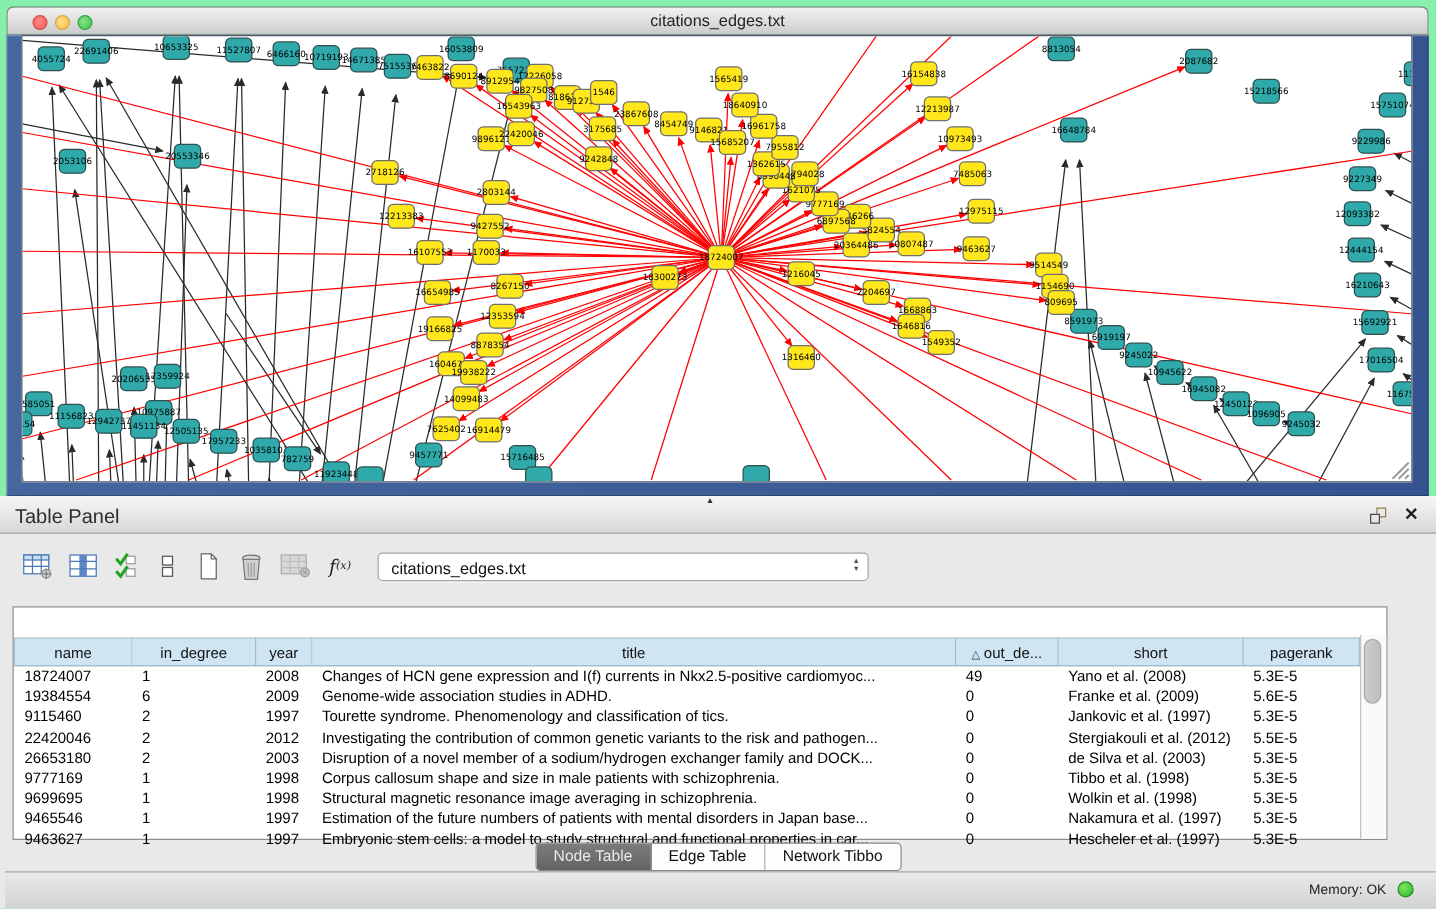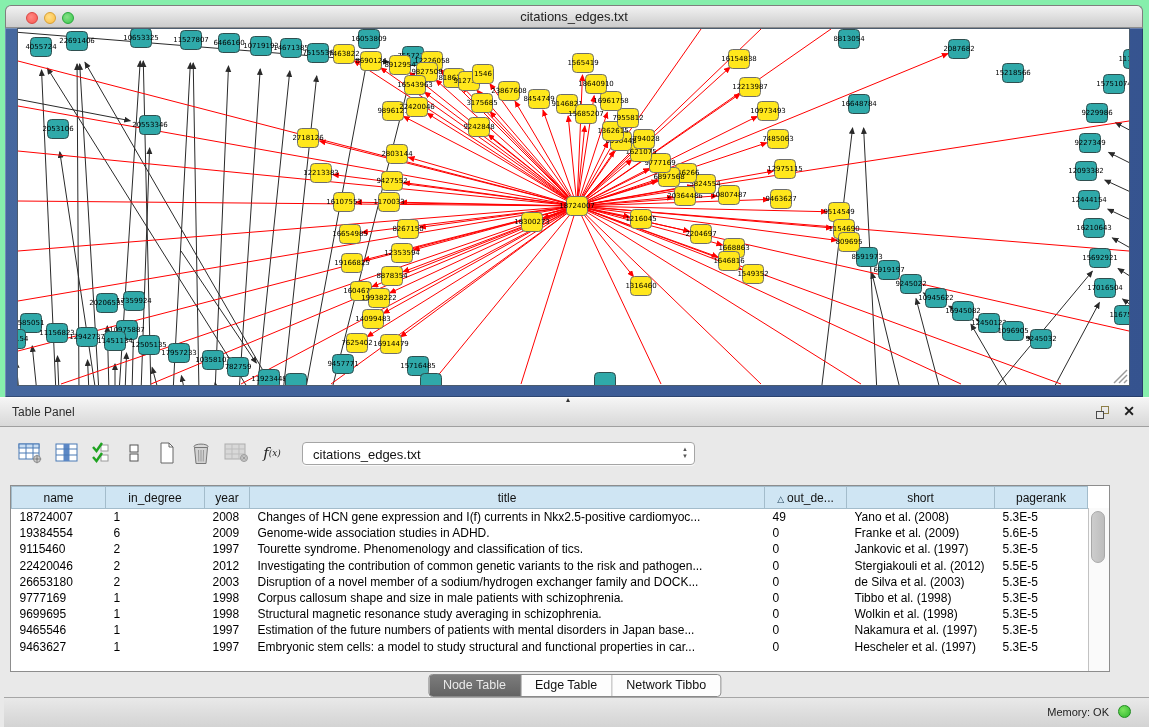--- a/index.html
+++ b/index.html
@@ -19,38 +19,38 @@
   .canvas{position:absolute;left:12px;top:0px;width:1111px;height:356px;background:#ffffff;border:0.5px solid #4c5c6e;box-sizing:content-box;overflow:hidden;}
   .canvas svg{display:block;}
   .er{stroke:#ff0000;stroke-width:1;}
   .ek{stroke:#2a2a2a;stroke-width:1;}
   .grip{stroke:#9a9a9a;stroke-width:1.5;}
   .node-label{font-family:"DejaVu Sans",sans-serif;font-size:7px;fill:#000;text-anchor:middle;}
 
   
   .table-panel{position:absolute;left:0;top:397px;width:1149px;height:330px;background:#e9e9e9;}
   .panel-titlebar{position:relative;height:30px;background:linear-gradient(#f5f5f5,#d8d8d8);border-top:1px solid #fbfbfb;border-bottom:1px solid #9f9f9f;box-sizing:border-box;}
-  .panel-title{position:absolute;left:12px;top:7px;font-size:12px;color:#2d2d2d;}
+  .panel-title{position:absolute;left:12px;top:7px;font-size:16px;color:#2d2d2d;}
   .collapse-arrow{position:absolute;left:566px;top:-3px;font-size:8px;color:#333;}
   .float-icon{position:absolute;right:40px;top:8px;width:13px;height:13px;cursor:pointer;}
   .float-icon .back{position:absolute;right:0;top:0;width:8px;height:8px;border:1.5px solid #8e7f48;box-sizing:border-box;}
   .float-icon .front{position:absolute;left:0;bottom:0;width:8px;height:8px;border:1.5px solid #4a4a4a;background:#e9e9e9;box-sizing:border-box;}
   .close-icon{position:absolute;right:14px;top:5px;font-size:14px;font-weight:bold;color:#1c1c1c;cursor:pointer;}
 
   .toolbar{position:absolute;left:0;top:38px;width:1149px;height:40px;}
   .toolbar-inner{position:absolute;left:18px;top:4px;display:flex;align-items:center;gap:11px;}
   .tool-btn{display:flex;align-items:center;justify-content:center;min-width:22px;height:28px;}
   .fx{font-family:"DejaVu Serif",serif;font-style:italic;font-size:15px;color:#222;}
   .fx small{font-size:9px;}
   .combo{position:relative;margin-left:8px;width:393px;height:23px;background:#ffffff;border:1px solid #a5a5a5;border-radius:4px;box-shadow:0 1px 0 rgba(255,255,255,.7);box-sizing:border-box;}
   .combo-value{position:absolute;left:10px;top:4px;font-size:13px;color:#111;}
   .combo-stepper{position:absolute;right:6px;top:3px;display:flex;flex-direction:column;line-height:7px;font-size:6px;color:#555;}
 
   .table-box{position:absolute;left:10px;top:88px;width:1098px;height:185px;background:#fff;border:1px solid #8d8d8d;box-sizing:content-box;}
-  table.grid{border-collapse:collapse;table-layout:fixed;width:1076px;}
+  table.grid{border-collapse:collapse;table-layout:fixed;width:1076px;margin-top:24px;}
   table.grid th{height:21px;background:#cfe5f3;border:1px solid #a3bccb;font-size:12px;font-weight:normal;color:#111;text-align:center;padding:0;overflow:hidden;white-space:nowrap;}
   table.grid td{height:16.2px;font-size:12px;color:#000;padding:0 0 0 8px;overflow:hidden;white-space:nowrap;border:none;}
   td.c-title{font-size:11.5px;}
   .sort-tri{font-size:9px;color:#23455c;margin-right:3px;}
   .vscroll{position:absolute;right:0;top:22px;bottom:0;width:20px;background:#fafafa;border-left:1px solid #c2c2c2;}
   .vthumb{position:absolute;left:2px;top:3px;width:14px;height:52px;background:linear-gradient(90deg,#cdcdcd,#bdbdbd);border:1px solid #a8a8a8;border-radius:8px;box-sizing:border-box;}
 
   .tabs-row{position:absolute;left:0;top:276px;width:1149px;height:24px;}
   .segmented{position:absolute;left:50%;transform:translateX(-50%);top:1px;display:flex;border:1px solid #8a8a8a;border-radius:4px;overflow:hidden;background:#fdfdfd;box-shadow:0 1px 0 rgba(255,255,255,.8);}
   .seg{padding:3px 14px 4px;font-size:12.5px;color:#111;border-right:1px solid #b5b5b5;cursor:pointer;}
@@ -865,21 +865,21 @@
               <td>1998</td>
               <td class="c-title">Corpus callosum shape and size in male patients with schizophrenia.</td>
               <td>0</td>
               <td>Tibbo et al. (1998)</td>
               <td>5.3E-5</td>
             </tr>
             <tr>
               <td>9699695</td>
               <td>1</td>
               <td>1998</td>
-              <td class="c-title">Structural magnetic resonance study averaging in schizophrenia.</td>
+              <td class="c-title">Structural magnetic resonance image averaging in schizophrenia.</td>
               <td>0</td>
               <td>Wolkin et al. (1998)</td>
               <td>5.3E-5</td>
             </tr>
             <tr>
               <td>9465546</td>
               <td>1</td>
               <td>1997</td>
               <td class="c-title">Estimation of the future numbers of patients with mental disorders in Japan base...</td>
               <td>0</td>

